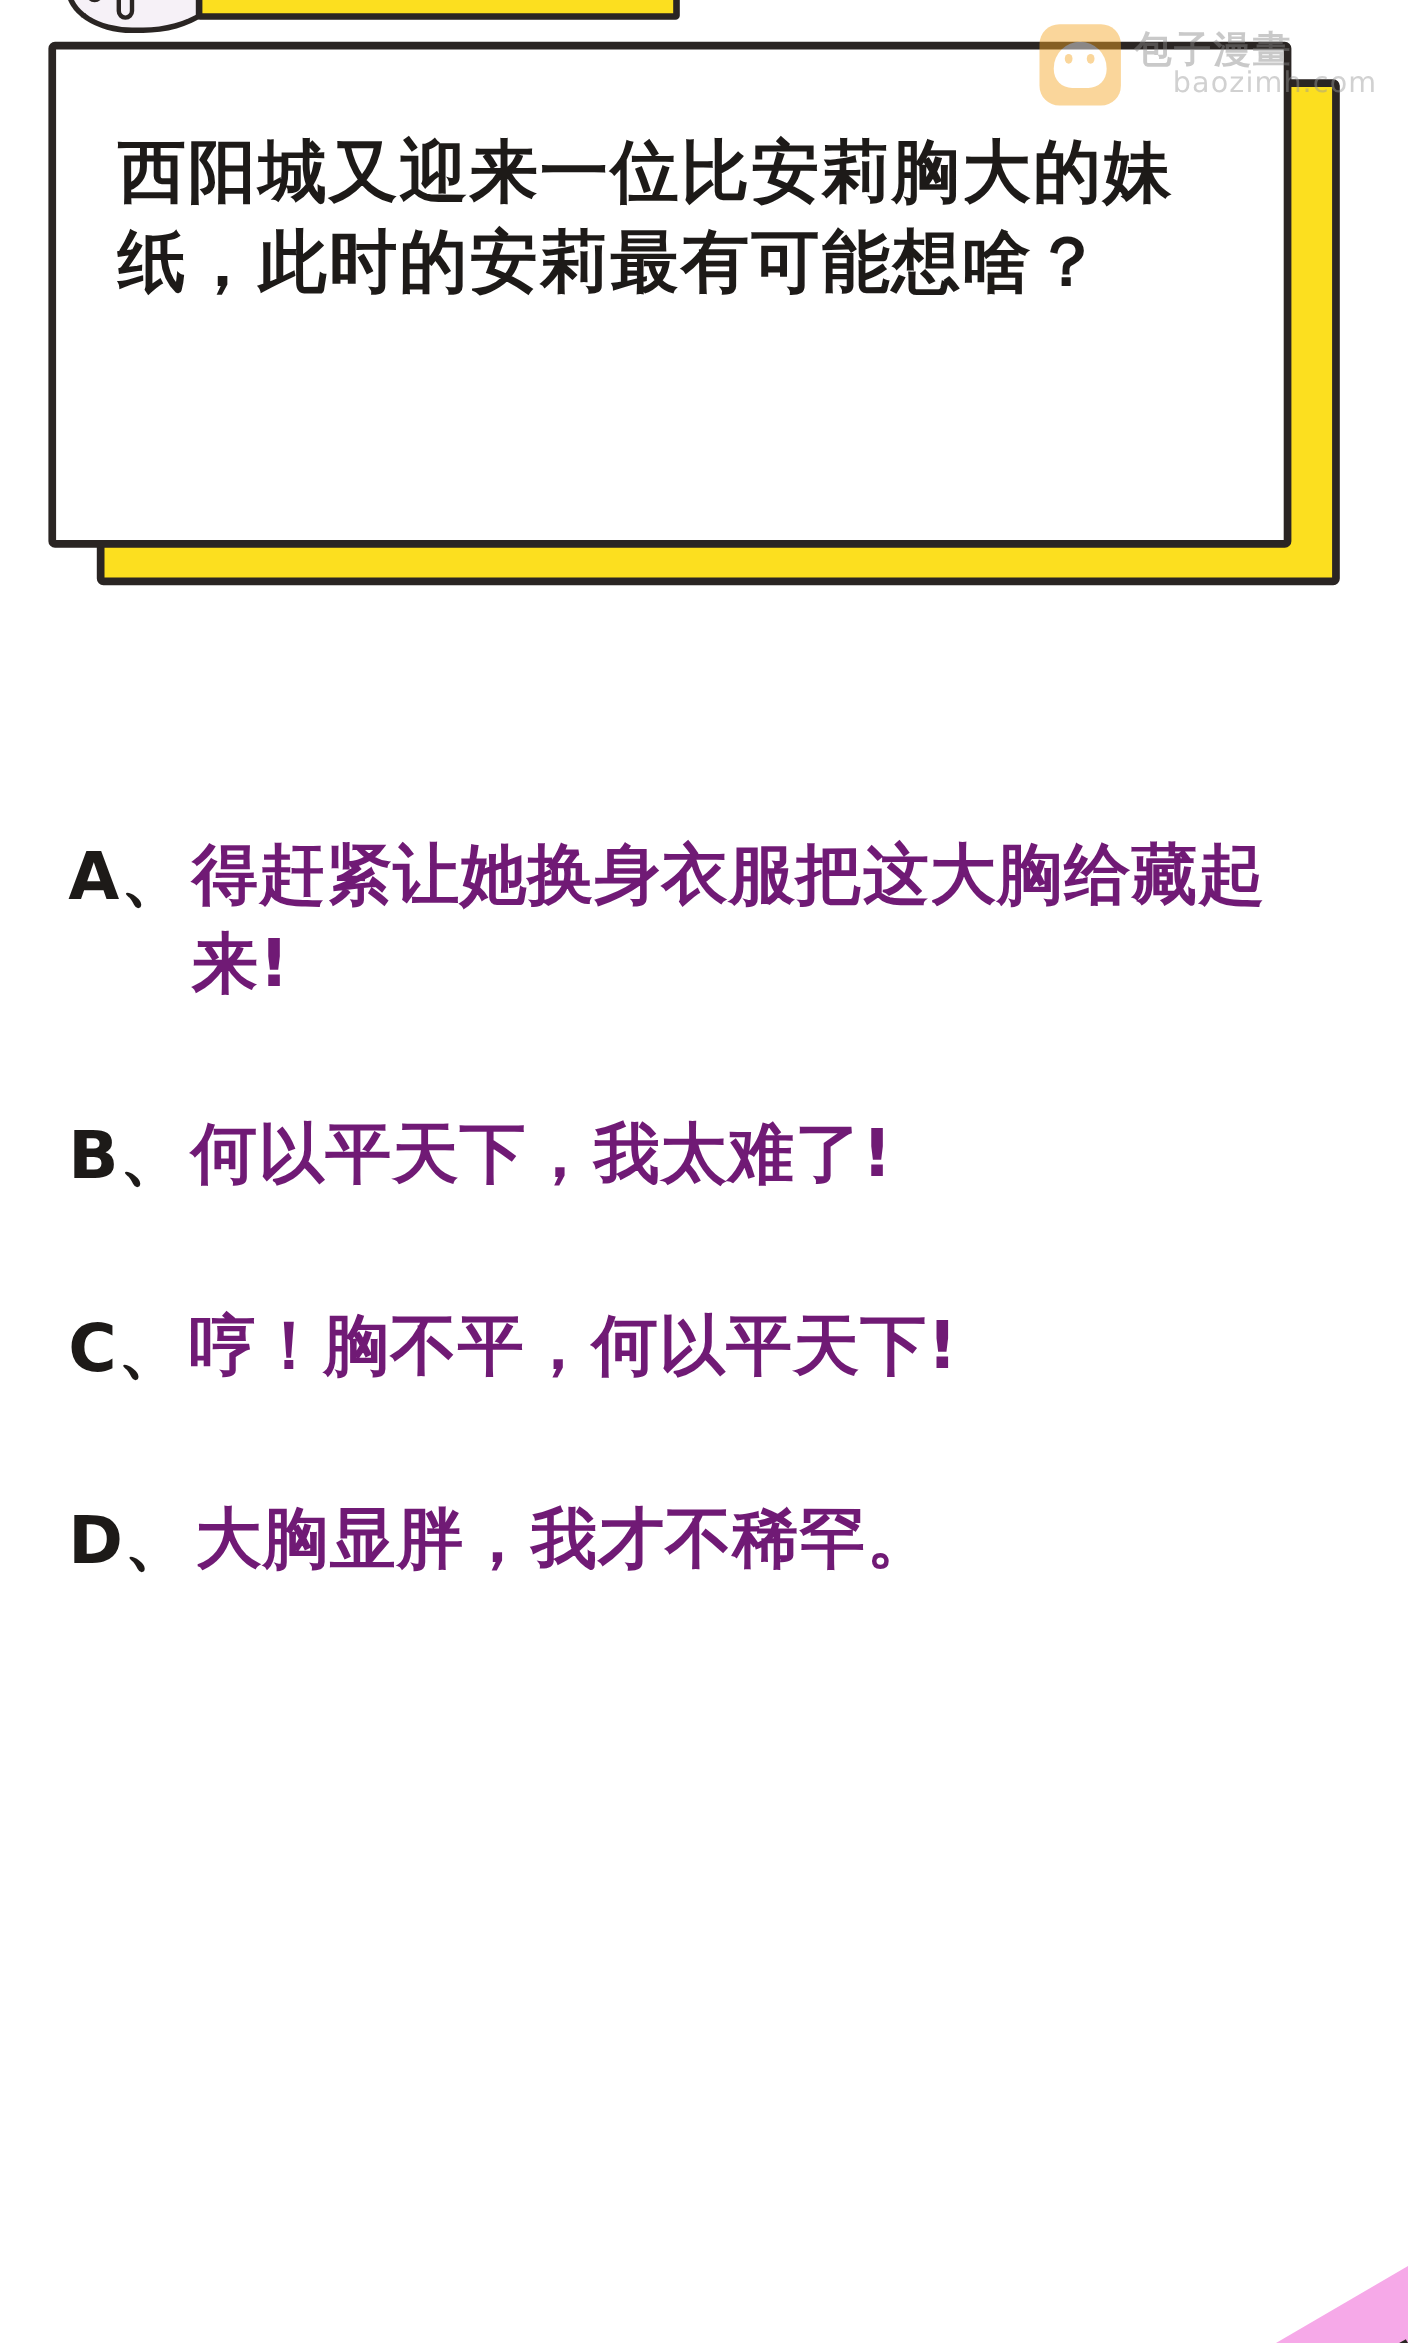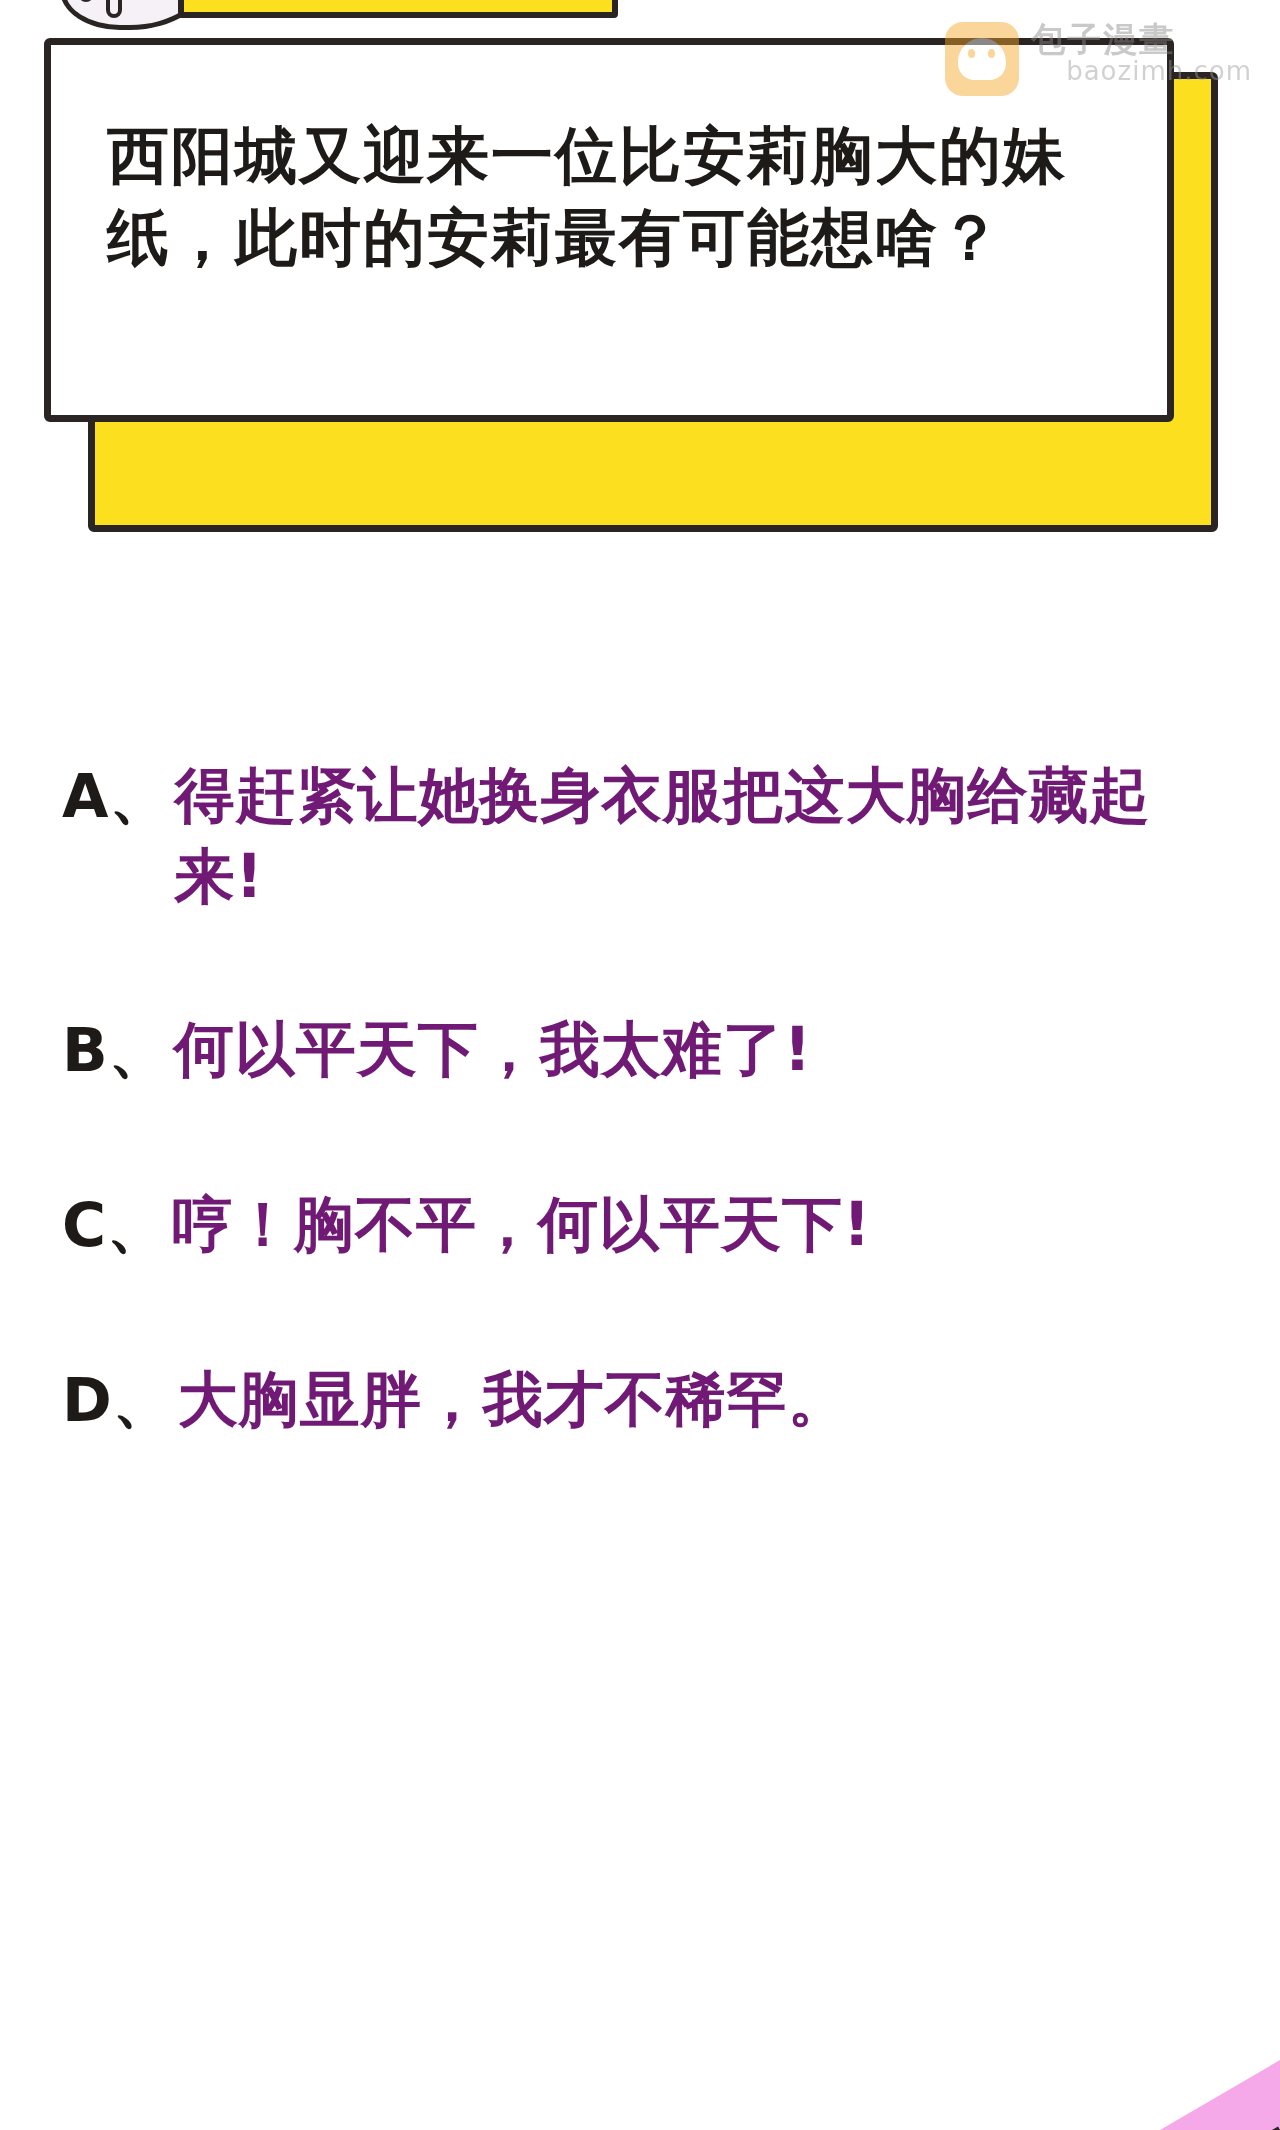--- a/index.html
+++ b/index.html
@@ -80,21 +80,21 @@
     border: 7px solid #2a2523;
     box-sizing: border-box;
     border-radius: 6px;
   }
   
   .q-box {
     position: absolute;
     left: 44px;
     top: 38px;
     width: 1130px;
-    height: 384px;
+    height: 460px;
     background: #ffffff;
     border: 7px solid #2a2523;
     box-sizing: border-box;
     border-radius: 6px;
     padding: 70px 56px 0 56px;
   }
   .q-text {
     font-family: "DejaVu Sans", sans-serif;
     font-size: 62px;
     font-weight: 700;
@@ -103,20 +103,21 @@
     color: #1d1a18;
     white-space: pre-line;
   }
 
   
   .watermark {
     position: absolute;
     right: 28px;
     top: 22px;
     display: flex;
+    align-items: center;
     gap: 12px;
     opacity: 0.45;
   }
   .wm-badge {
     width: 74px;
     height: 74px;
     background: #f5a623;
     border-radius: 18px;
     position: relative;
   }

